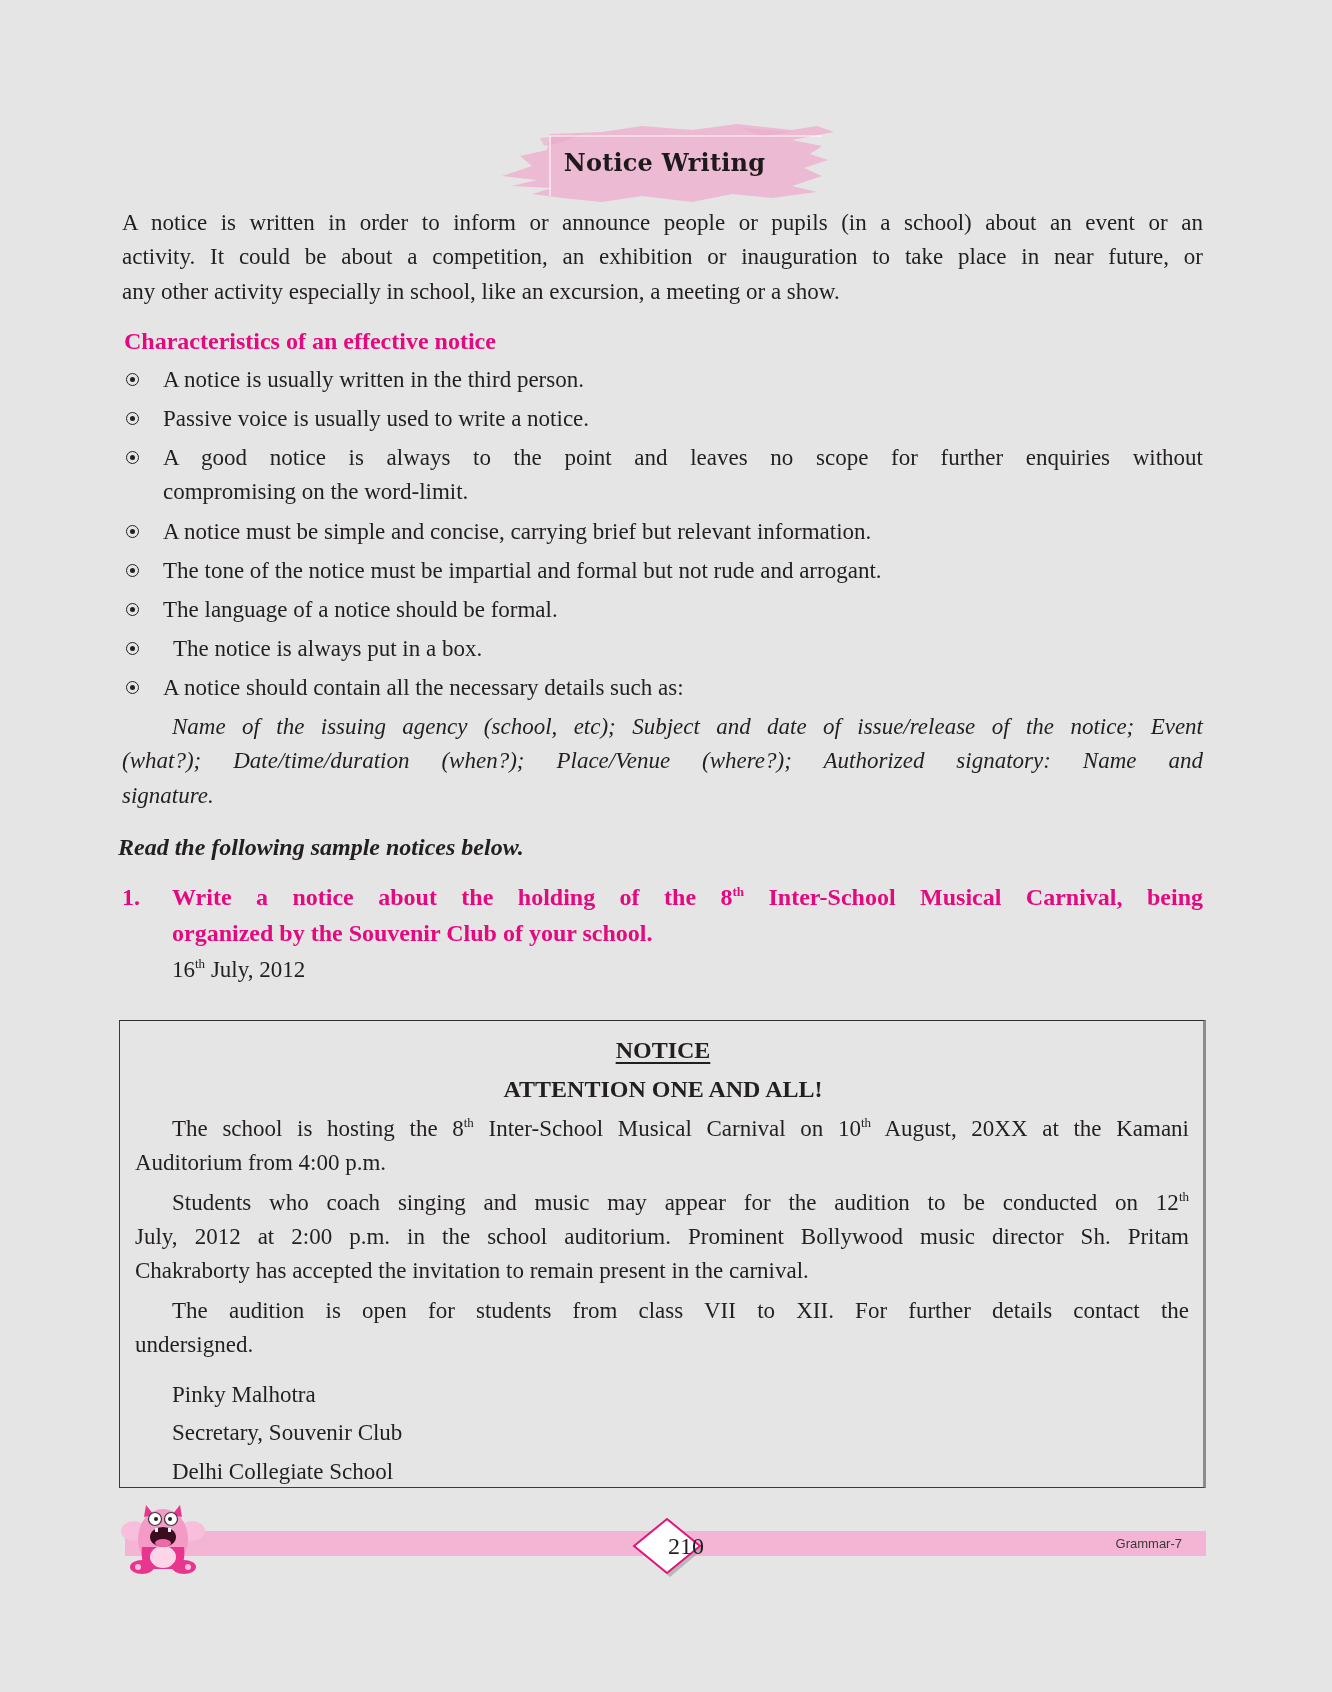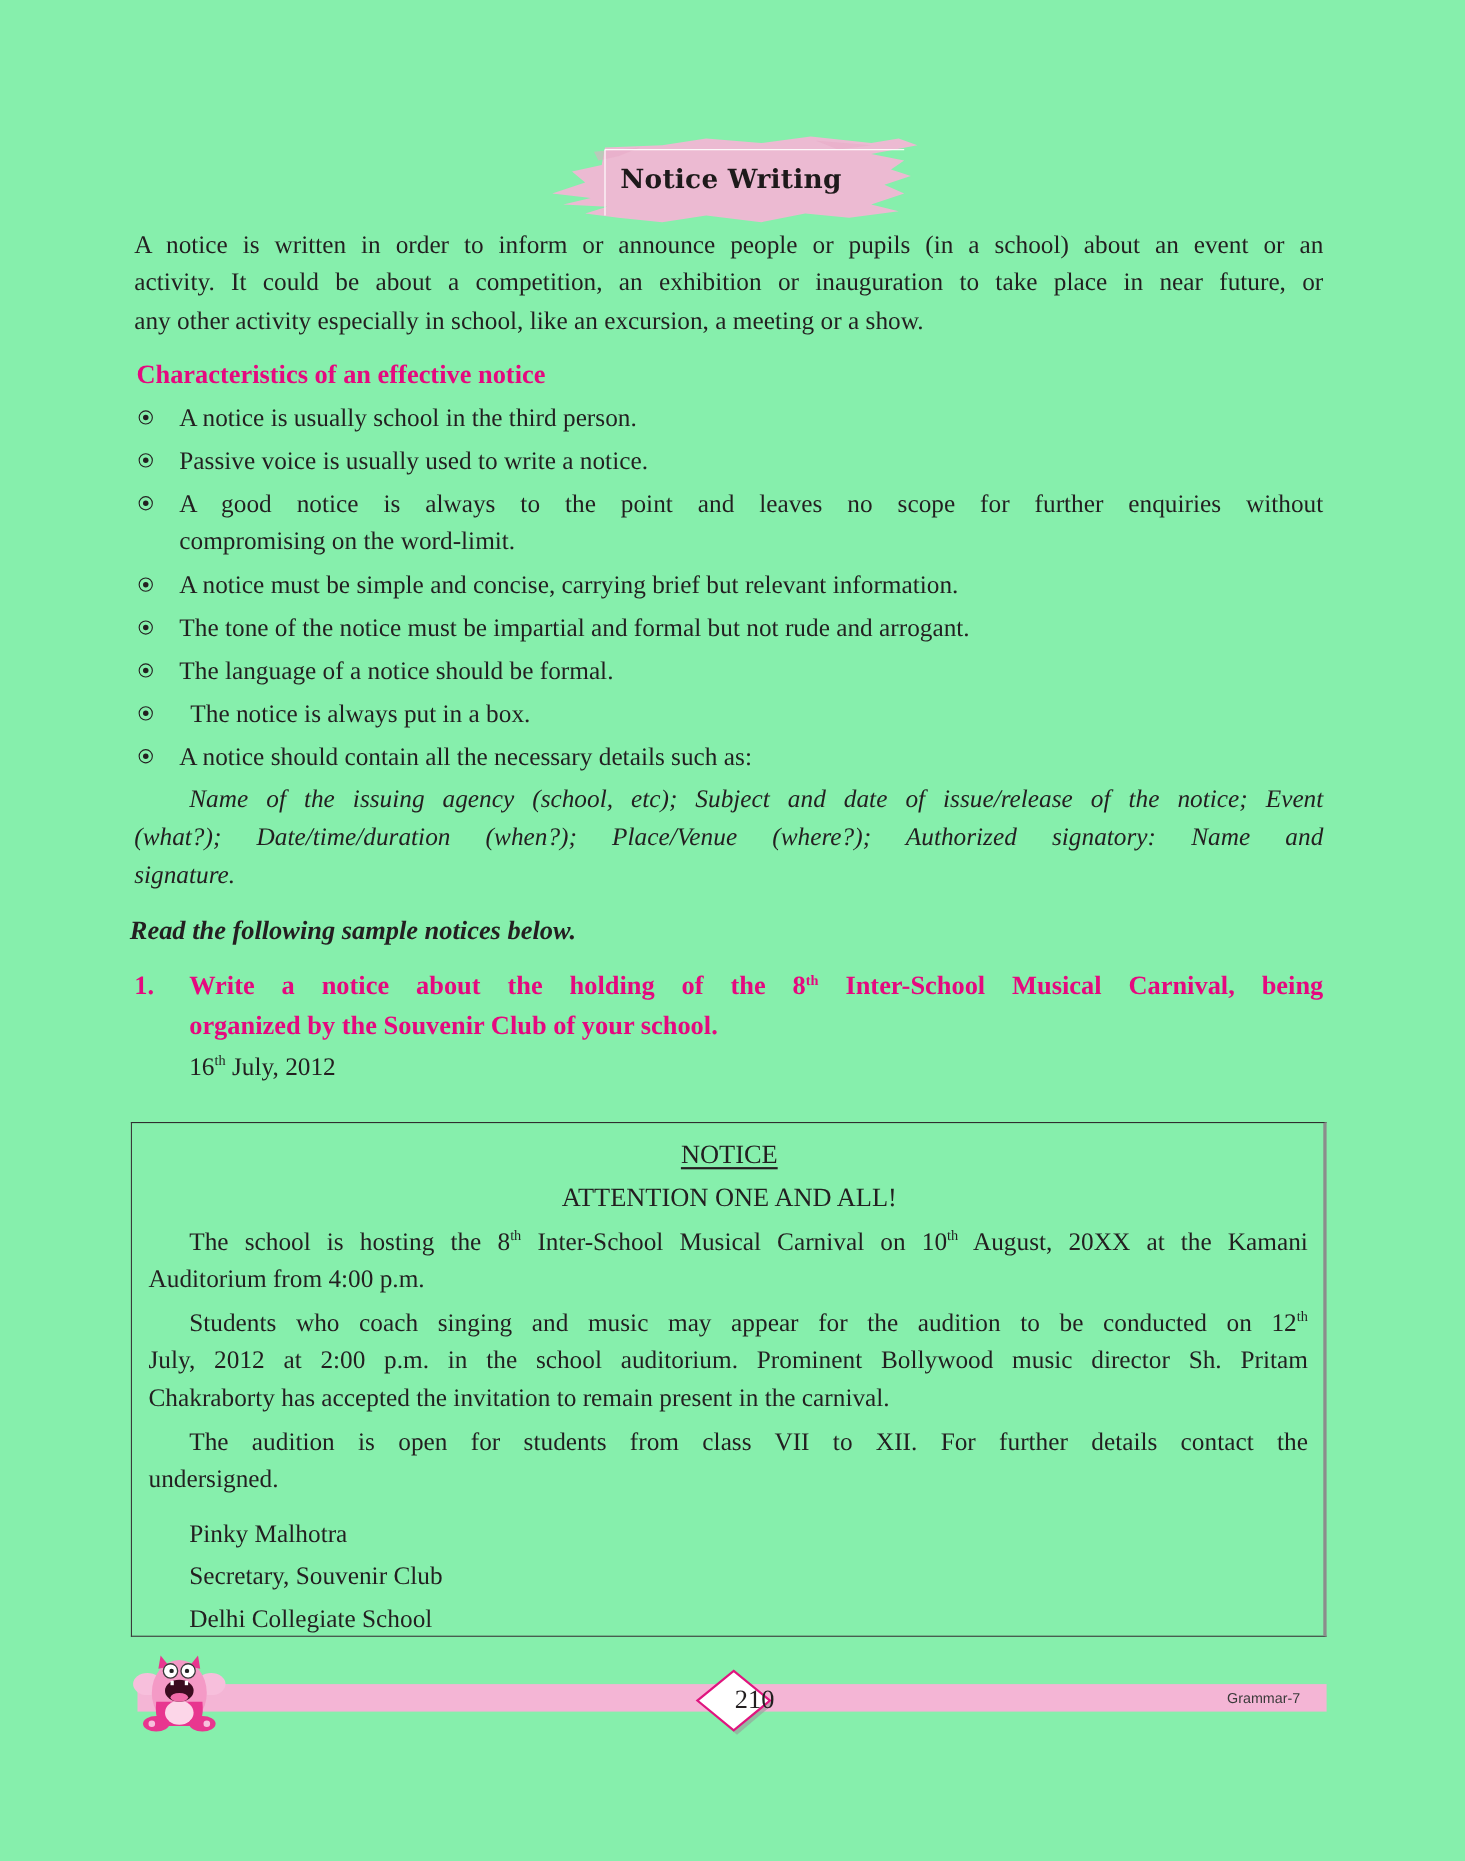--- a/index.html
+++ b/index.html
@@ -1,18 +1,18 @@
 <!DOCTYPE html>
 <html><head>
   <meta charset="utf-8">
   <style>
     html, body { margin:0; padding:0; background:#ffffff; }
     #page {
       position:relative; width:1332px; height:1692px; overflow:hidden;
-      background:#86efac; color:#231f20;
+      background:#e5e5e5; color:#231f20;
       font-family:"Liberation Serif", "DejaVu Serif", serif;
     }
     .ln { position:absolute; height:34px; line-height:34px; font-size:23px; white-space:normal; }
     .nw { white-space:nowrap; }
     .j { text-align:justify; text-align-last:justify; }
     sup.s { font-size:13px; vertical-align:9px; line-height:0; }
 
     
     #banner { position:absolute; left:492px; top:116px; width:345px; height:92px; }
     #banner svg { position:absolute; left:0; top:0; }
@@ -39,21 +39,21 @@
     .readh { left:118px; font-weight:bold; font-style:italic; font-size:24px; }
     .qnum { left:122px; color:#e5097f; font-weight:bold; font-size:24px; }
     .q { left:172px; width:1031px; color:#e5097f; font-weight:bold; font-size:24px; }
     .date { left:172px; }
 
     #notice-box {
       position:absolute; left:119px; top:1020px; width:1083px; height:466px;
       border-top:1.8px solid #2e2e2e; border-left:1.5px solid #3a3a3a;
       border-bottom:1.8px solid #3a3a3a; border-right:3px solid #8c8c8c;
     }
-    .ctr { left:119px; width:1088px; text-align:center; font-weight:normal; font-size:24px; }
+    .ctr { left:119px; width:1088px; text-align:center; font-weight:bold; font-size:24px; }
     .ctr span.u { text-decoration:underline; text-decoration-thickness:2px; text-underline-offset:4px; }
     .bx-first { left:172px; width:1017px; }
     .bx { left:135px; width:1054px; }
     .sig { left:172px; }
 
     
     #footer-band { position:absolute; left:125px; top:1531px; width:1081px; height:25px; background:#f4b5d5; }
     #page-diamond { position:absolute; left:630px; top:1516px; width:76px; height:64px; }
     #page-number {
       position:absolute; left:630px; top:1530px; width:74px; text-align:right;
@@ -82,21 +82,21 @@
     <div id="banner-title">Notice Writing</div>
   </div>
 
   <div class="ln intro j" style="top:206px">A notice is written in order to inform or announce people or pupils (in a school) about an event or an</div>
   <div class="ln intro j" style="top:240px">activity. It could be about a competition, an exhibition or inauguration to take place in near future, or</div>
   <div class="ln intro nw" style="top:275px">any other activity especially in school, like an excursion, a meeting or a show.</div>
 
   <div class="ln pink-h nw" style="left:124px; top:324px">Characteristics of an effective notice</div>
 
   <span class="bicon" style="left:126px; top:373px"></span>
-  <div class="ln bt nw" style="top:363px">A notice is usually school in the third person.</div>
+  <div class="ln bt nw" style="top:363px">A notice is usually written in the third person.</div>
 
   <span class="bicon" style="left:126px; top:412px"></span>
   <div class="ln bt nw" style="top:402px">Passive voice is usually used to write a notice.</div>
 
   <span class="bicon" style="left:126px; top:451px"></span>
   <div class="ln bt j" style="top:441px">A good notice is always to the point and leaves no scope for further enquiries without</div>
   <div class="ln bt nw" style="top:475px">compromising on the word-limit.</div>
 
   <span class="bicon" style="left:126px; top:525px"></span>
   <div class="ln bt nw" style="top:515px">A notice must be simple and concise, carrying brief but relevant information.</div>

